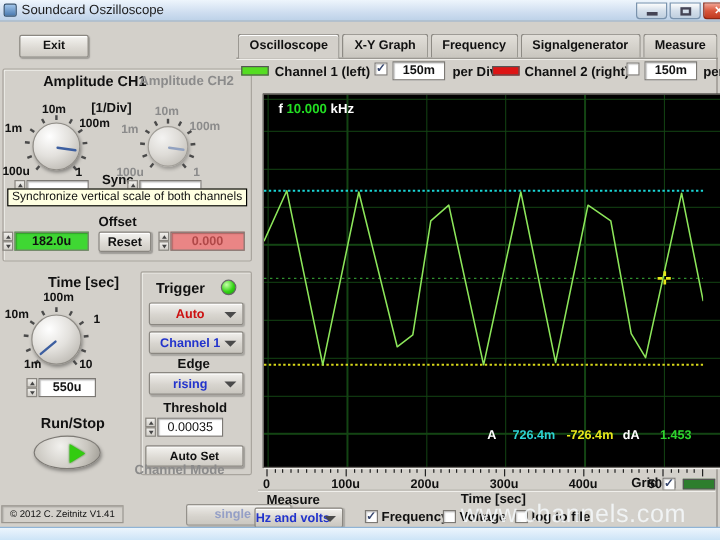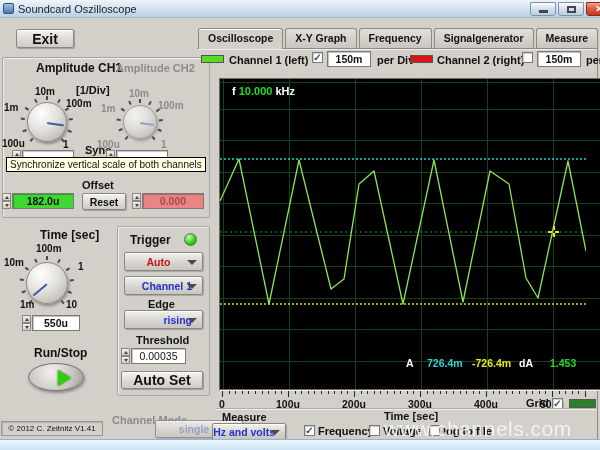--- a/index.html
+++ b/index.html
@@ -20,37 +20,37 @@
   .wbtn .bar { width:9px; height:3px; background:#445; margin-top:5px; }
   .wbtn .box { width:9px; height:7px; border:2px solid #445; }
   .wbtn.close { background:linear-gradient(#f0a292,#d9573d 50%,#c03a20); border-color:#8e2613;
     color:#fff; font-size:9px; font-weight:bold; }
 
   
   .lbl { position:absolute; font-size:11px; font-weight:bold; white-space:nowrap; }
   .lbl.gray { color:#8b8b8b; }
   .btn { position:absolute; background:linear-gradient(#f4f3f0,#dcd9d3 60%,#cfccc5);
     border:1px solid #8a8781; border-radius:2px; box-shadow:inset 0 1px 0 #fff, 1px 1px 1px rgba(0,0,0,.25);
-    font-size:14px; font-weight:bold; display:flex; align-items:center; justify-content:center; }
+    font-size:10px; font-weight:bold; display:flex; align-items:center; justify-content:center; }
   .groupbox { position:absolute; border:1px solid #a9a59e; box-shadow:inset 1px 1px 0 #efeeea; border-radius:2px; }
   .field { position:absolute; background:#fff; border:1px solid #7c7974;
     box-shadow:inset 1px 1px 1px rgba(0,0,0,.25); font-size:10.5px; font-weight:bold;
     display:flex; align-items:center; justify-content:center; white-space:nowrap; }
   .spin { position:absolute; width:9px; height:16px; display:flex; flex-direction:column; }
   .spin b { flex:1; border:1px solid #8a8781; background:linear-gradient(#f0efec,#d2cfc9);
     display:flex; align-items:center; justify-content:center; }
   .spin b::after { content:""; border-left:2.5px solid transparent; border-right:2.5px solid transparent; }
   .spin b.up::after { border-bottom:3.5px solid #444; }
   .spin b.dn::after { border-top:3.5px solid #444; }
   .dd { position:absolute; background:linear-gradient(#f2f1ee,#d8d5cf 55%,#c9c6bf);
     border:1px solid #8a8781; border-radius:2px; box-shadow:inset 0 1px 0 #fff, 1px 1px 1px rgba(0,0,0,.2);
     font-size:10.5px; font-weight:bold; display:flex; align-items:center; justify-content:center; }
   .dd .arrow { position:absolute; right:5px; top:50%; margin-top:-2px;
     border-left:5px solid transparent; border-right:5px solid transparent; border-top:5px solid #4a4a4a; }
-  .dd.blue { color:#2233cc;justify-content:flex-end; } .dd.red { color:#cc1111; } .dd.dim { color:#8a97c6; }
+  .dd.blue { color:#2233cc; } .dd.red { color:#cc1111; } .dd.dim { color:#8a97c6; }
   .dd.dim .arrow { border-top-color:#9a9a9a; }
   .cb { position:absolute; width:11px; height:11px; background:#fff; border:1px solid #7c7974;
     box-shadow:inset 1px 1px 1px rgba(0,0,0,.2); font-size:10px; line-height:9px; font-weight:bold;
     color:#36466e; text-align:center; }
   .swatch { position:absolute; border:1px solid #555; }
 
   
   .knob-wrap { position:absolute; }
   .knob { position:absolute; border-radius:50%; border:1px solid #8f8c86;
     background:radial-gradient(circle at 35% 28%, #ffffff, #e3e1dd 45%, #c6c3bd 75%, #a9a6a0);
@@ -261,21 +261,21 @@
     <span class="arrow"></span>
   </div>
   <div class="lbl" style="left:136px;top:334px;">Threshold</div>
   <div class="spin" style="left:121px;top:348px;">
       <b class="up"></b>
       <b class="dn"></b>
     </div>
   <div class="field" style="left:131px;top:348px;width:55px;height:16px;font-weight:normal;">0.00035</div>
   <div class="btn" style="left:121px;top:371px;width:82px;height:18px;">Auto Set</div>
 
-  <div class="lbl gray" style="left:112px;top:386px;margin-top:28px;">Channel Mode</div>
+  <div class="lbl gray" style="left:112px;top:386px;">Channel Mode</div>
   <div class="dd dim" style="left:115px;top:420px;width:88px;height:18px;opacity:.85;margin-left:40px;">
     <span style="margin-right:10px;">single</span>
     <span class="arrow"></span>
   </div>
 
   <div id="copyright">© 2012  C. Zeitnitz V1.41</div>
 
   <div id="content-border"></div>
   <div id="tabstrip">
     <div class="tab active">Oscilloscope</div>

